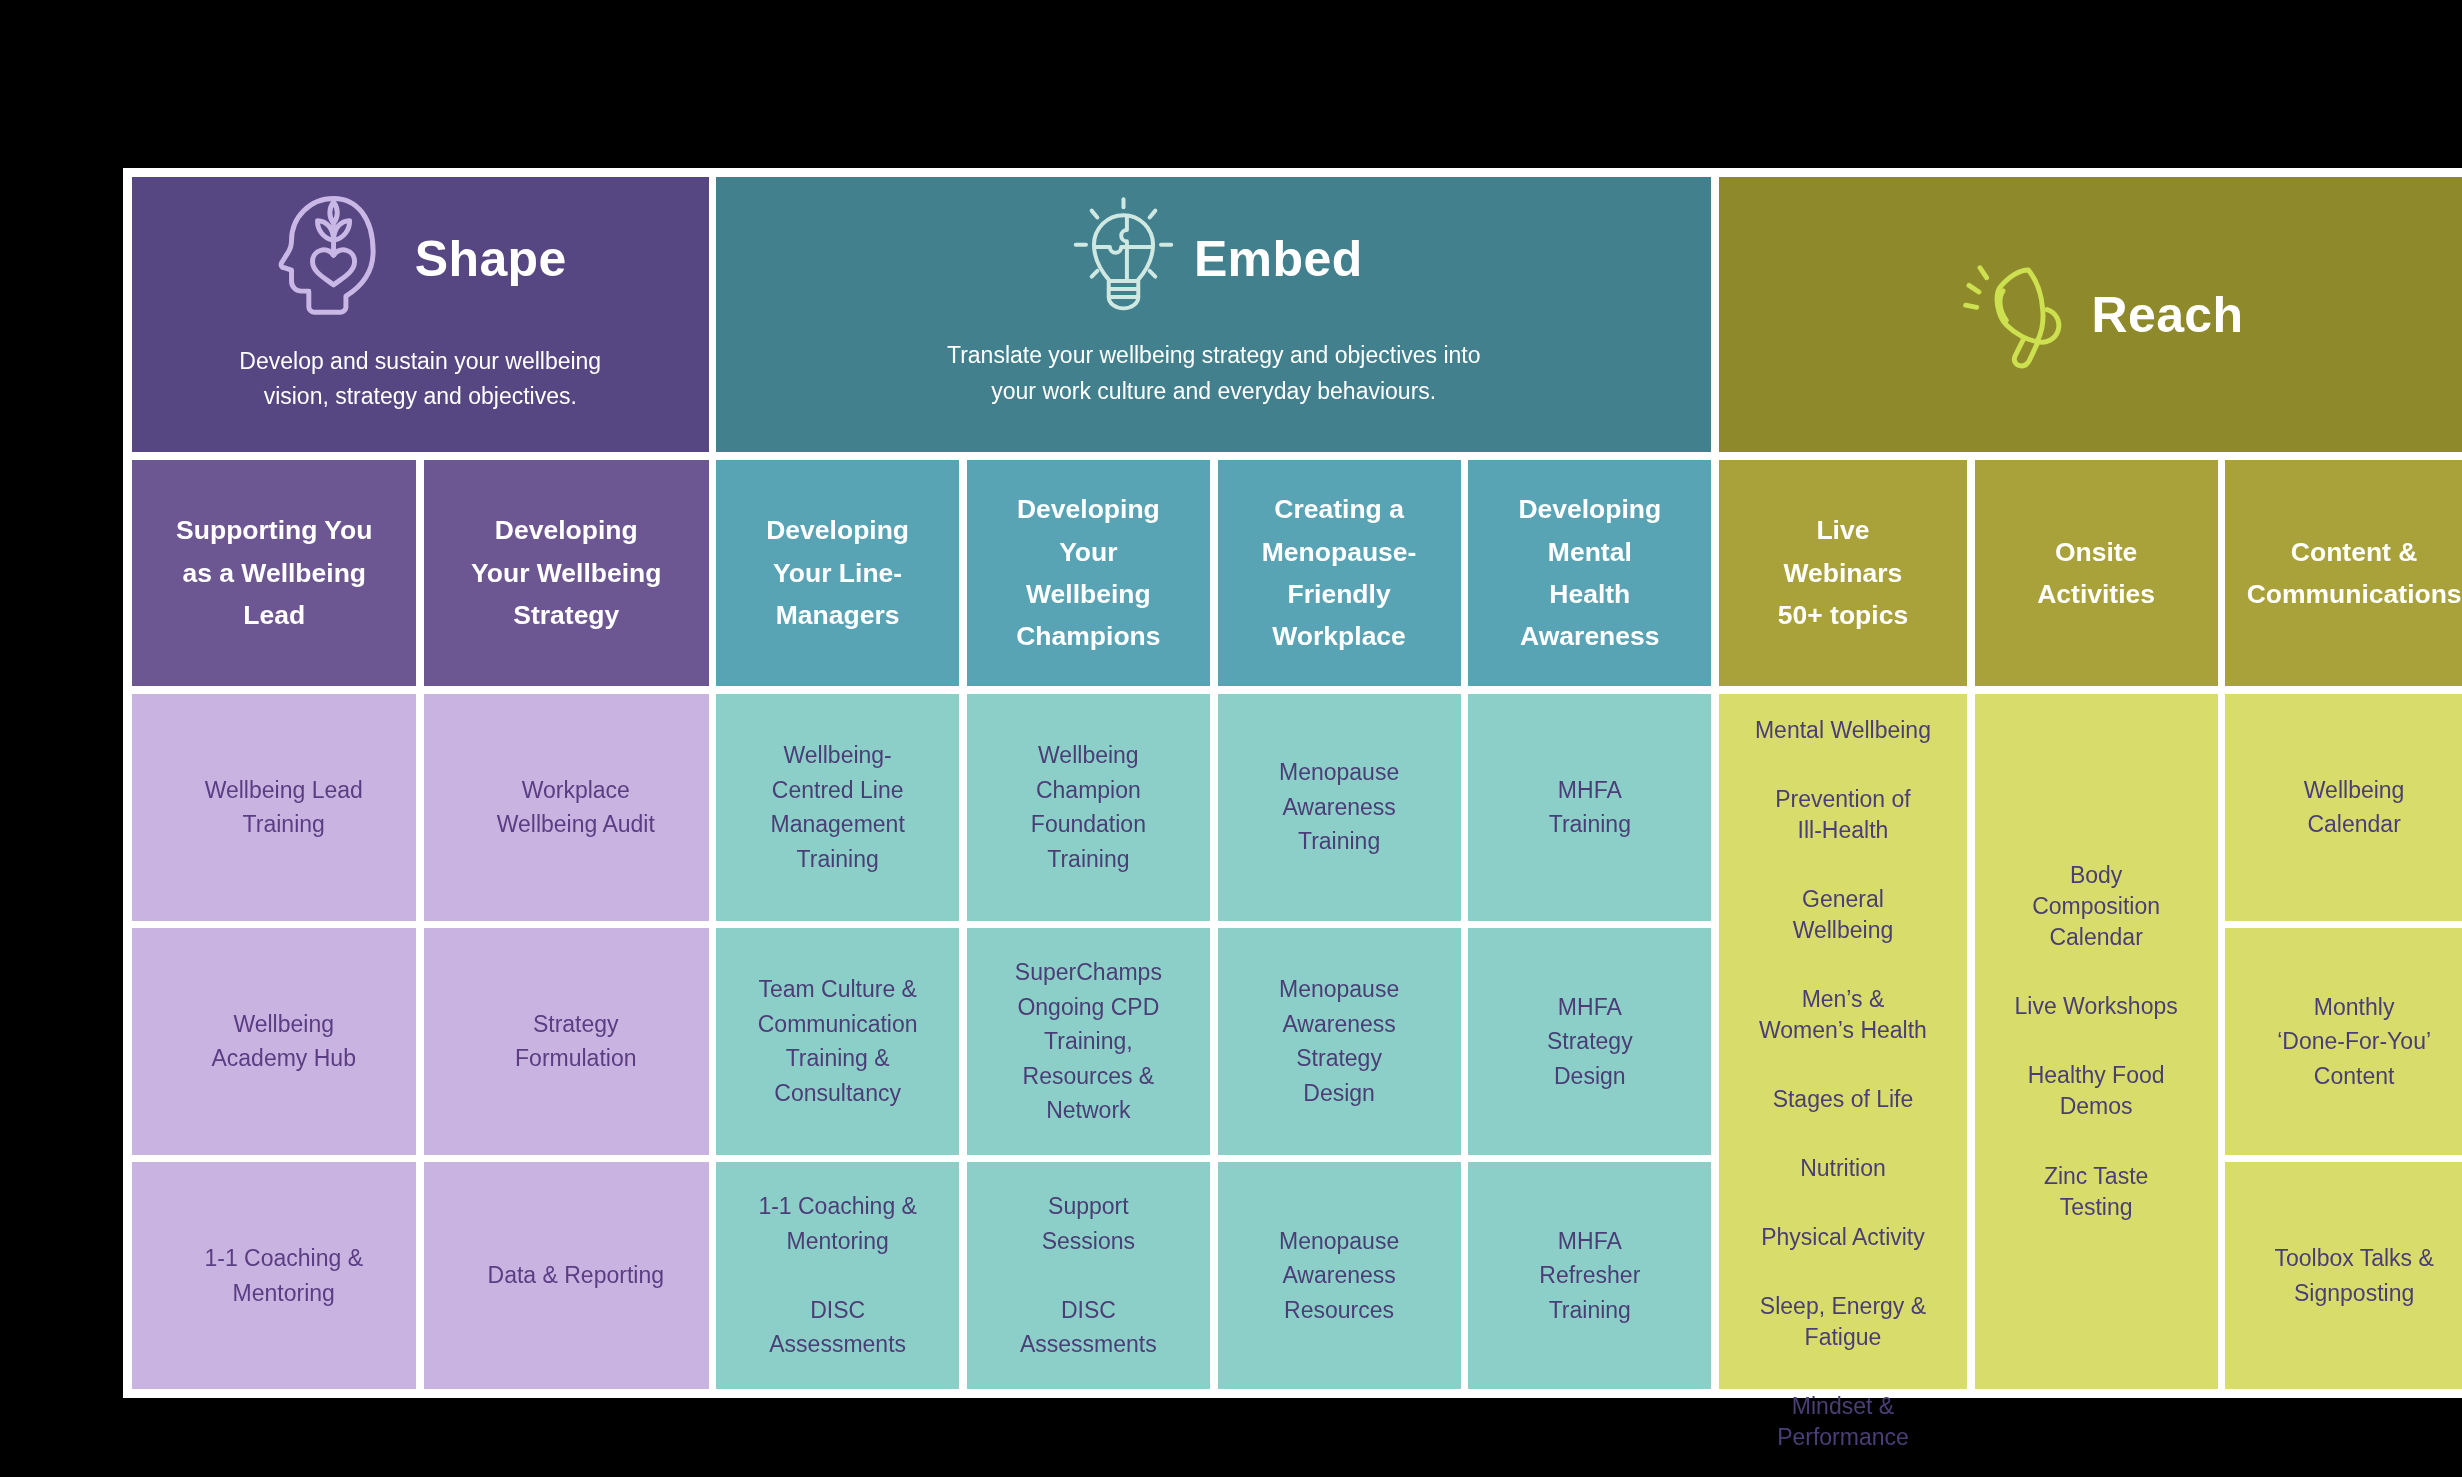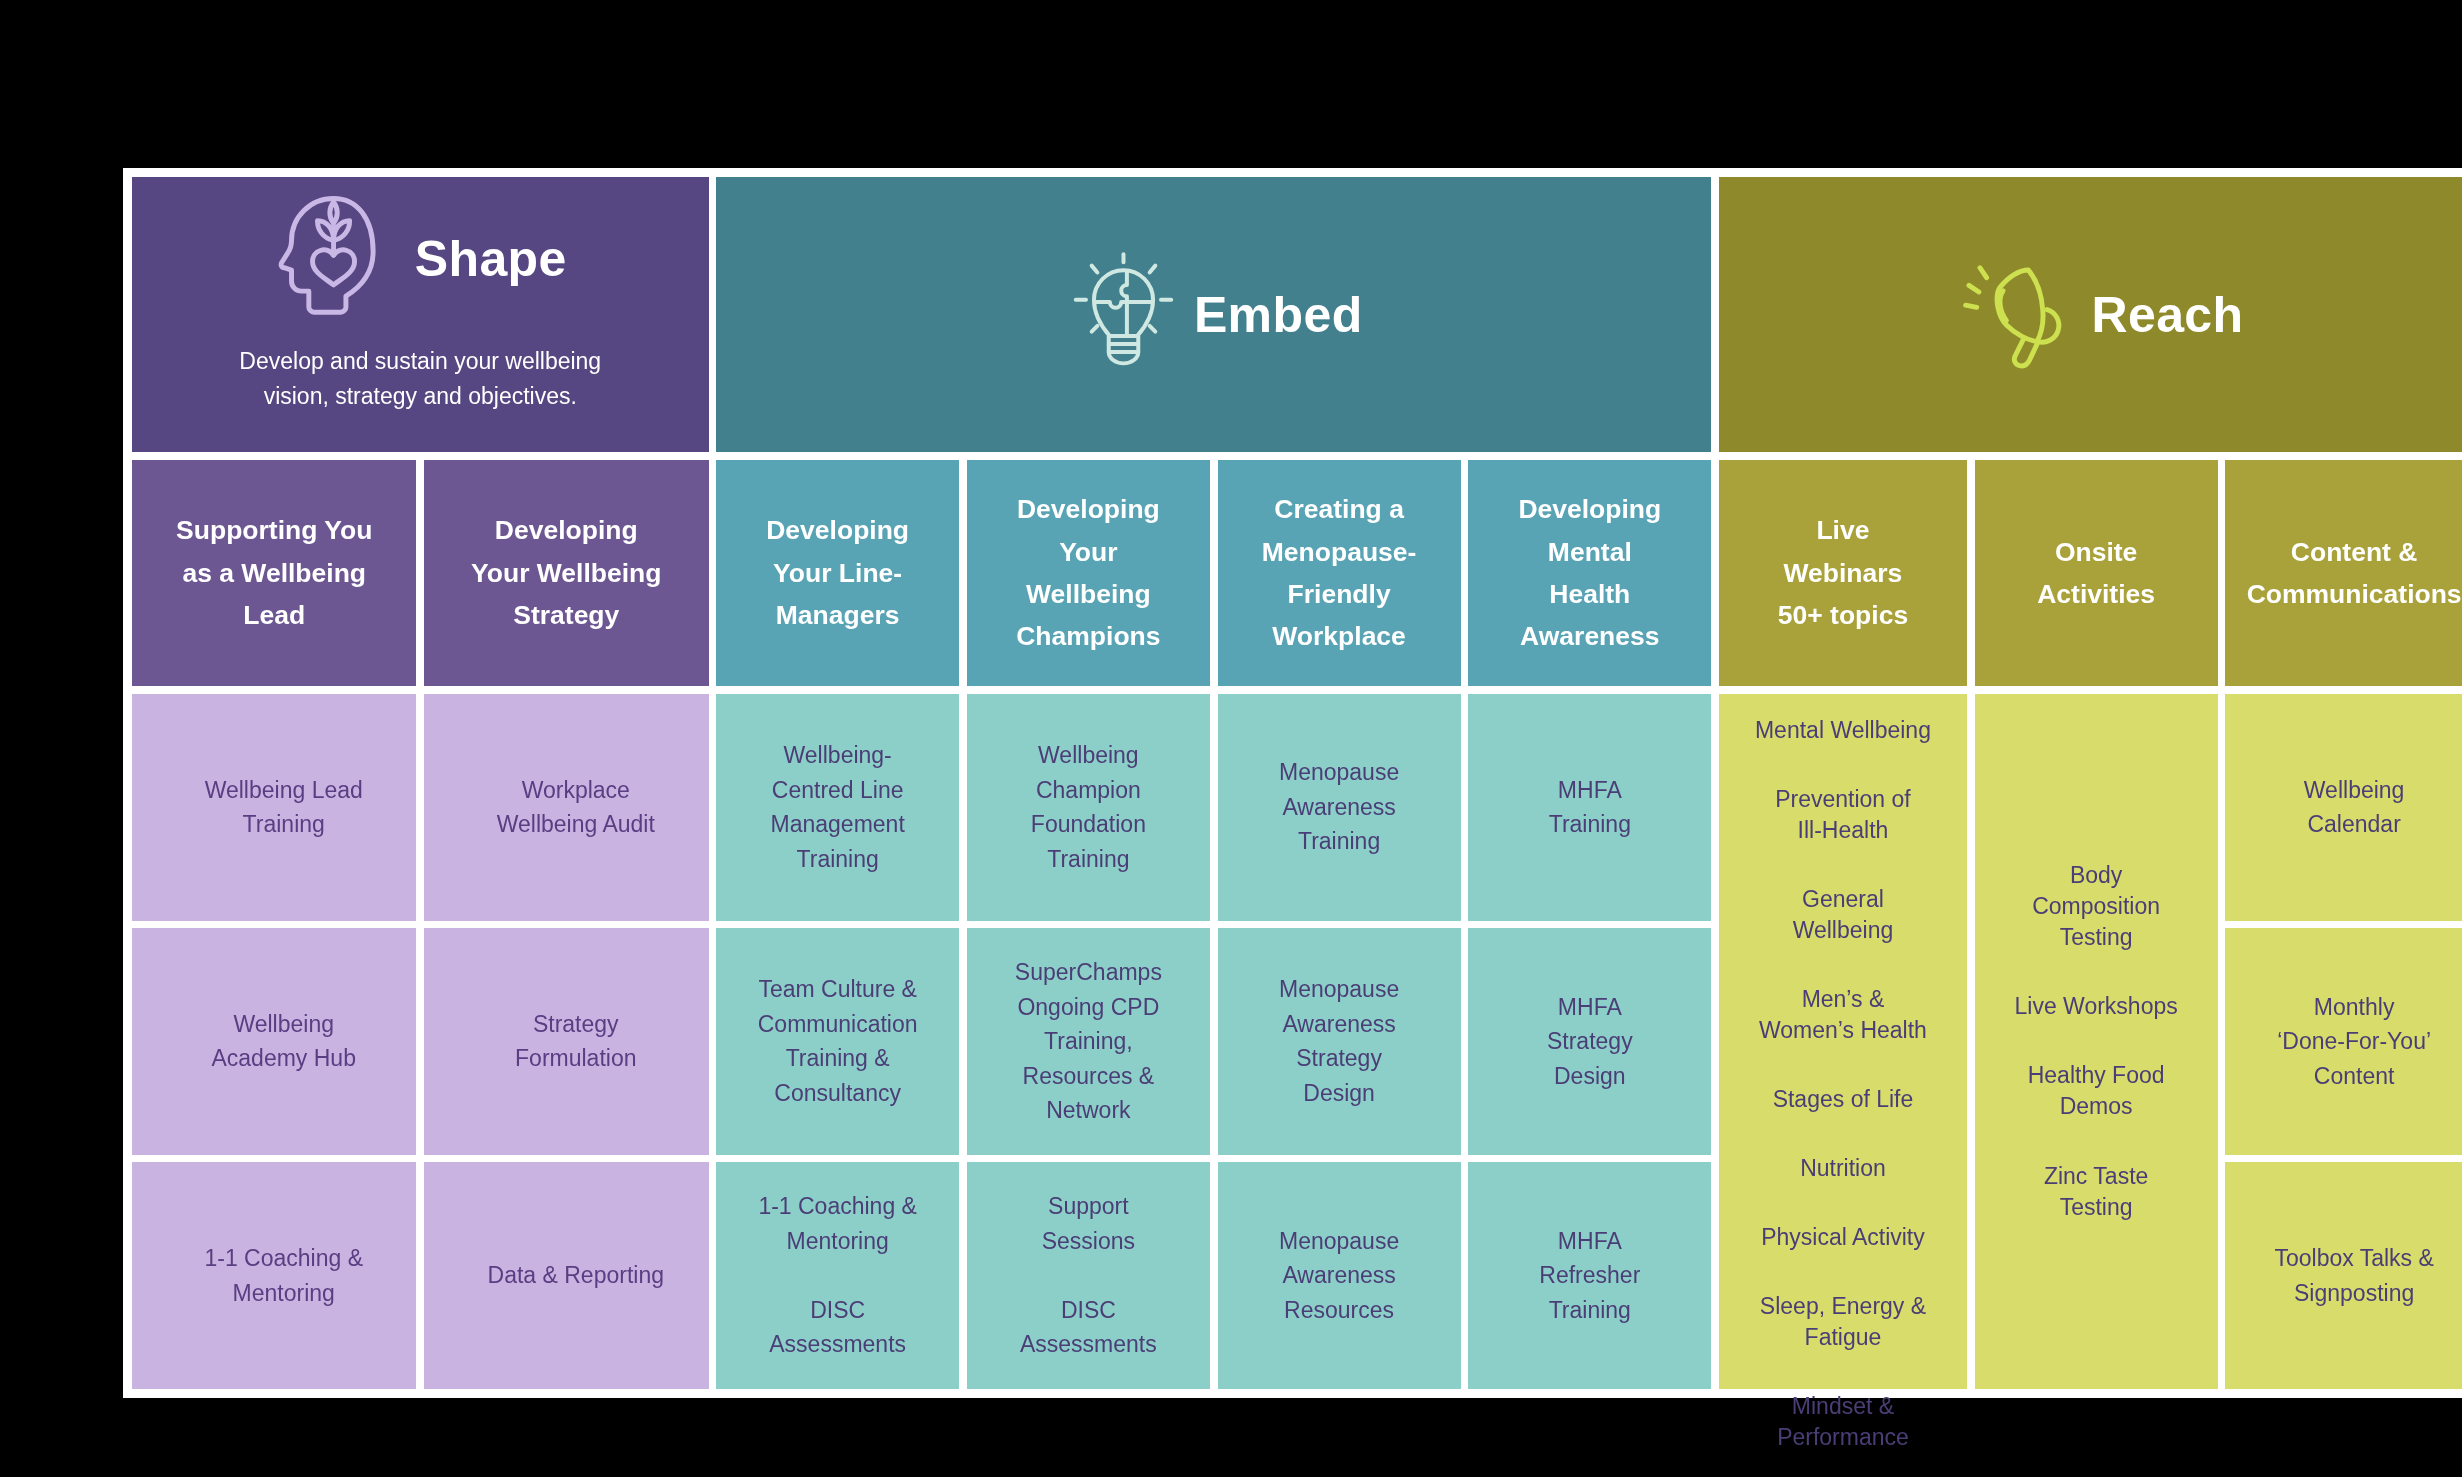--- a/index.html
+++ b/index.html
@@ -156,20 +156,22 @@
               <path d="M38,74 C30,65 24,54 24,42 a26,26 0 1 1 52,0 c0,12 -6,23 -14,32"></path>
               <path d="M26,44 h12 a5,5 0 1 0 10,0 h26"></path>
               <path d="M53,18 v11 a5,5 0 1 0 0,10 v33"></path>
               <path d="M37,74 h26 v14 a13,10 0 0 1 -26,0 Z"></path>
               <path d="M37,81 h26"></path>
                 <path d="M37,88 h26"></path>
             </svg>
           </span>
           <span class="hdr-title">Embed</span>
         </div>
+        <p class="hdr-sub">Translate your wellbeing strategy and objectives into
+your work culture and everyday behaviours.</p>
       </section>
 
       <section class="hdr bg-reach-h" style="grid-column:7/10;grid-row:1;">
         <div class="hdr-row">
           <span class="icon">
             <svg width="121" height="117" viewBox="0 0 110 105" fill="none" stroke="#cde04f" stroke-width="4.5" stroke-linecap="round" stroke-linejoin="round">
               <path d="M20,10 l6,9"></path>
                 <path d="M10,26 l9,6"></path>
                 <path d="M7,44 l10,2"></path>
               <path d="M38,28 C46,18 56,12 64,12 c8,10 12,22 13,36 c1,10 -1,21 -5,29 c-9,-1 -20,-7 -28,-15 c-8,-8 -11,-26 -6,-34 Z"></path>
@@ -281,21 +283,21 @@
         <span class="list-item">Nutrition</span>
         <span class="list-item">Physical Activity</span>
         <span class="list-item">Sleep, Energy &amp;
 Fatigue</span>
         <span class="list-item">Mindset &amp;
 Performance</span>
       </div>
       <div class="list-cell list-center bg-reach-b" style="grid-column:8;grid-row:3/6;">
         <span class="list-item">Body
 Composition
-Testing</span>
+Calendar</span>
         <span class="list-item">Live Workshops</span>
         <span class="list-item">Healthy Food
 Demos</span>
         <span class="list-item">Zinc Taste
 Testing</span>
       </div>
 
       <div class="cell bg-reach-b" style="grid-column:9;grid-row:3;">Wellbeing
 Calendar</div>
       <div class="cell bg-reach-b" style="grid-column:9;grid-row:4;">Monthly

